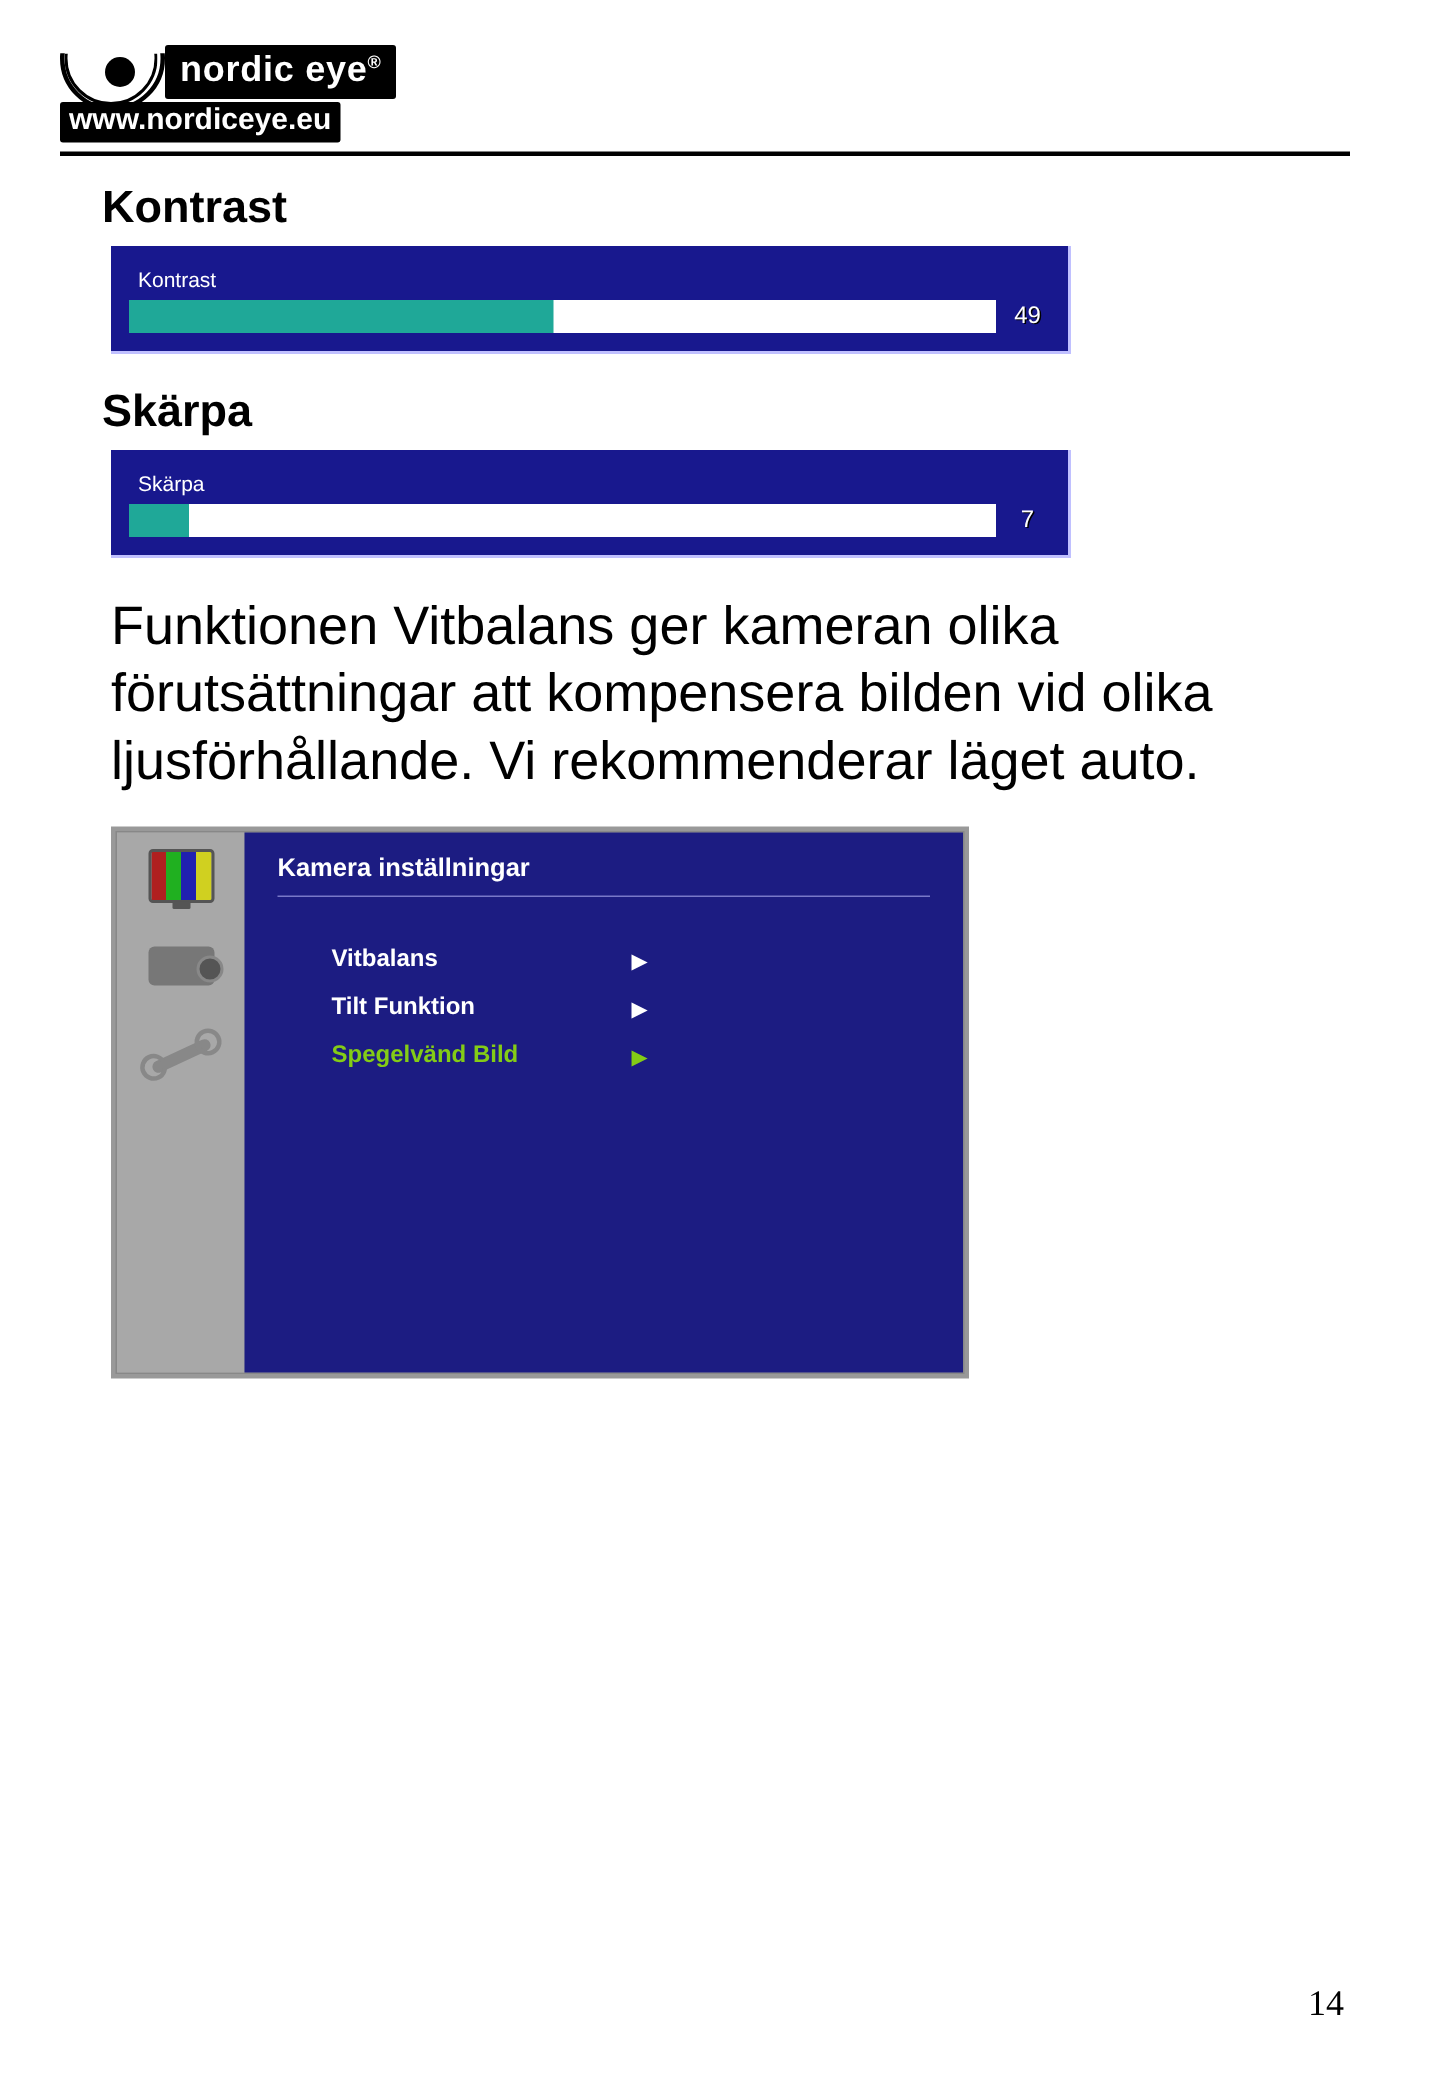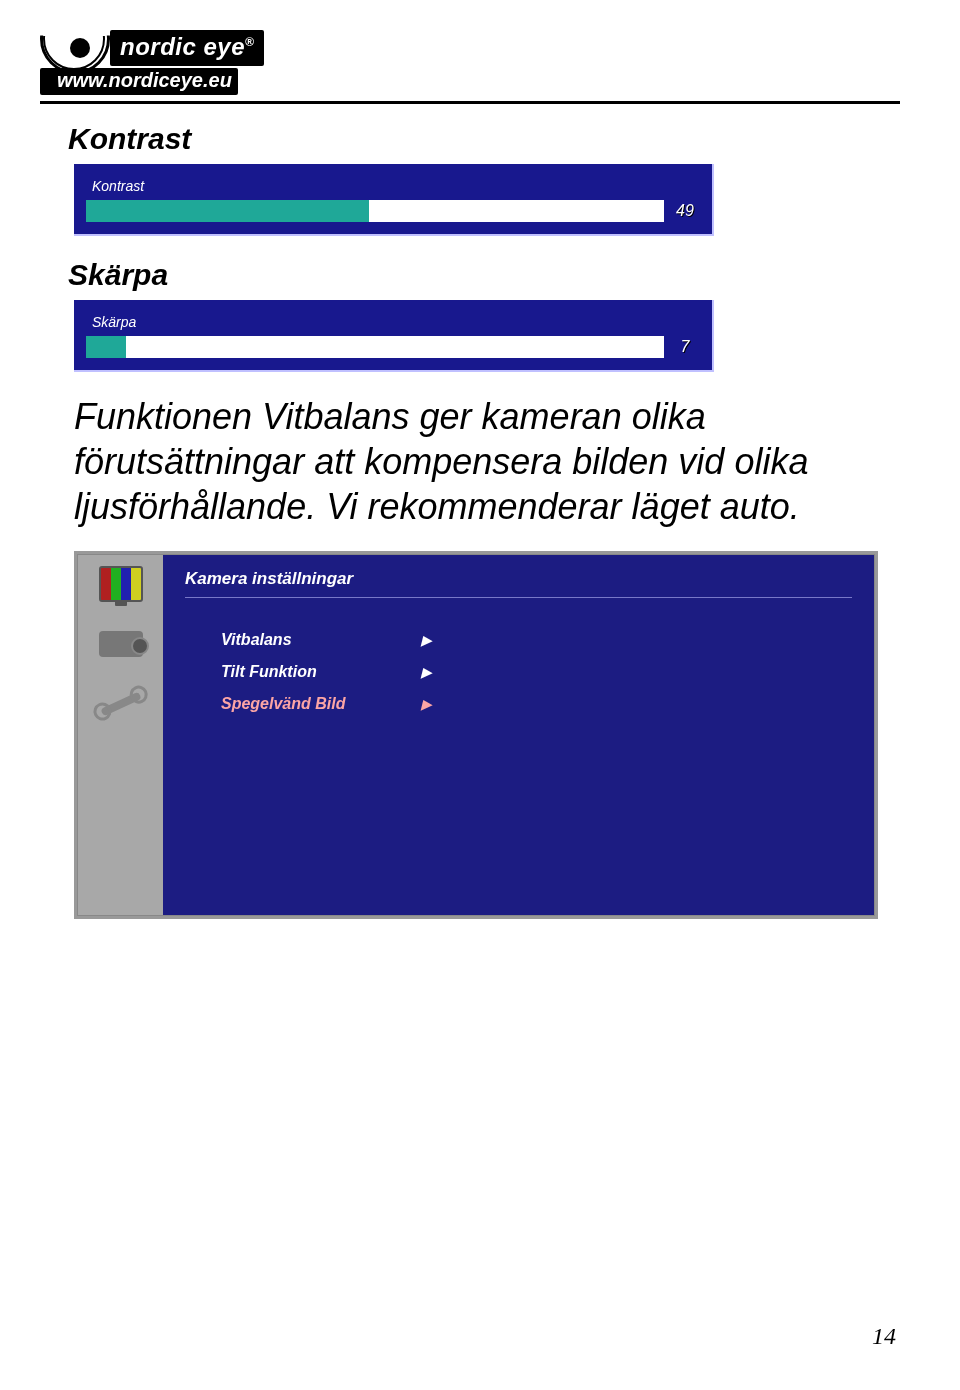--- a/index.html
+++ b/index.html
@@ -8,21 +8,20 @@
     background: #fff;
     font-family: Arial, Helvetica, sans-serif;
     width: 960px;
   }
   .page {
     padding: 30px 60px 40px 40px;
     box-sizing: border-box;
     width: 960px;
     min-height: 1390px;
     position: relative;
-    font-style: italic;
   }
   
   .logo-block {
     width: 260px;
   }
   .logo-top {
     display: flex;
     align-items: center;
     gap: 6px;
   }
@@ -70,21 +69,21 @@
   }
   .url-row {
     display:flex;
     margin-top:2px;
   }
   .url-badge {
     background:#000;
     color:#fff;
     font-weight:bold;
     font-size:20px;
-    padding:1px 6px 3px 17px;
+    padding:1px 6px 3px 6px;
     border-radius:2px;
   }
   .hr {
     border: none;
     border-top: 3px solid #000;
     margin: 6px 0 0 0;
   }
   .content {
     padding-left: 34px;
     padding-top: 18px;
@@ -138,21 +137,21 @@
     color: #fff;
     font-size: 16px;
     width: 30px;
     text-align: center;
     text-shadow: 1px 1px 0 #000;
     font-family: Verdana, Arial, sans-serif;
   }
   
   .cam-wrap {
     margin-top: 22px;
-    width: 804px;
+    width: 572px;
     background: #999;
     padding: 3px;
     box-sizing: border-box;
   }
   .cam-panel {
     display: flex;
     height: 360px;
     border: 1px solid #888;
   }
   .cam-side {
@@ -210,21 +209,21 @@
     align-items: center;
     padding: 7px 0;
     margin-left: 36px;
   }
   .cam-row-label {
     font-size: 16px;
     width: 200px;
     font-weight: bold;
   }
   .cam-row.dim .cam-row-label,
-  .cam-row.dim .chevron { color:#fca5a5; }
+  .cam-row.dim .chevron { color:#84cc16; }
   .chevron {
     color: #fff;
     font-size: 14px;
   }
   .page-number {
     position:absolute;
     bottom: 40px;
     right: 64px;
     font-size: 24px;
     font-family: "Times New Roman", serif;

